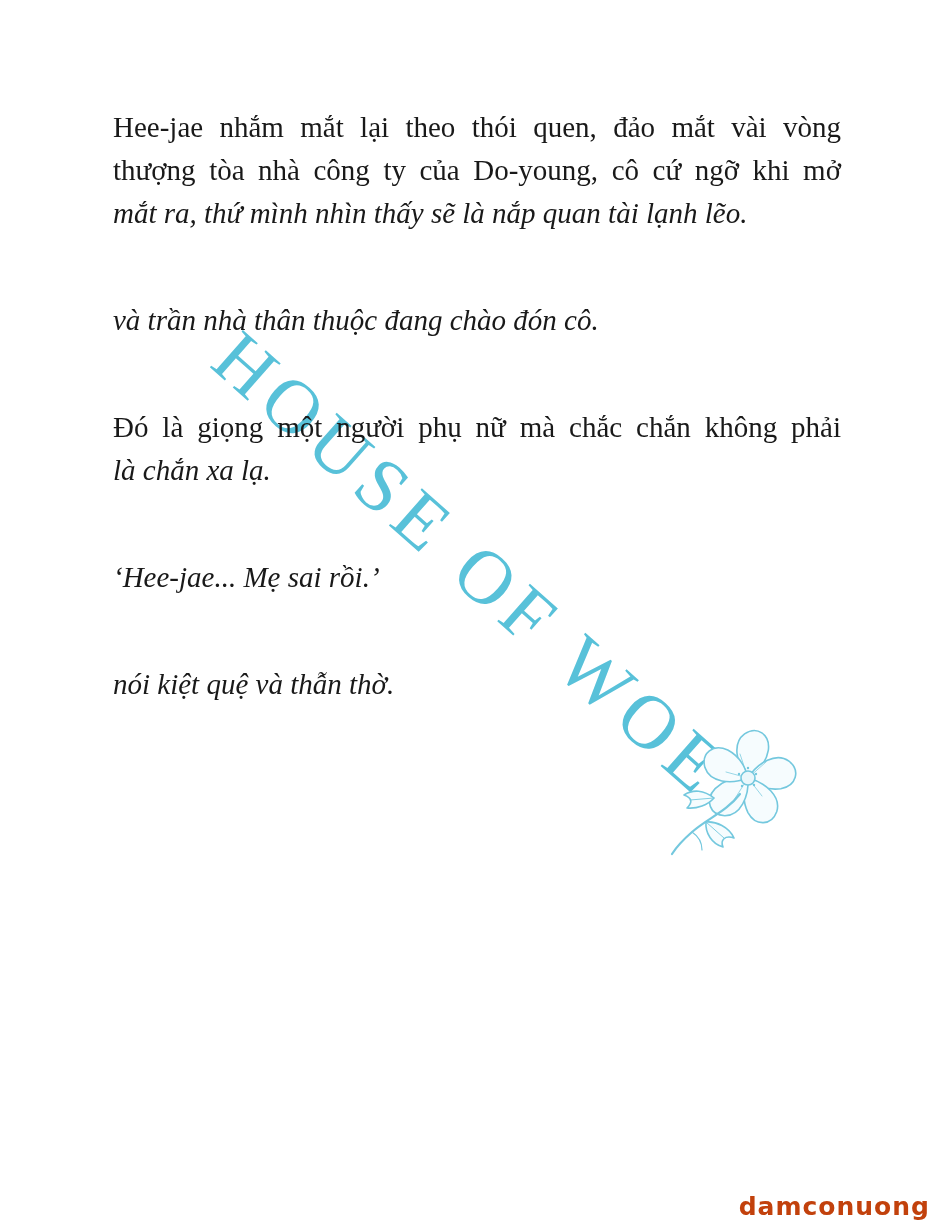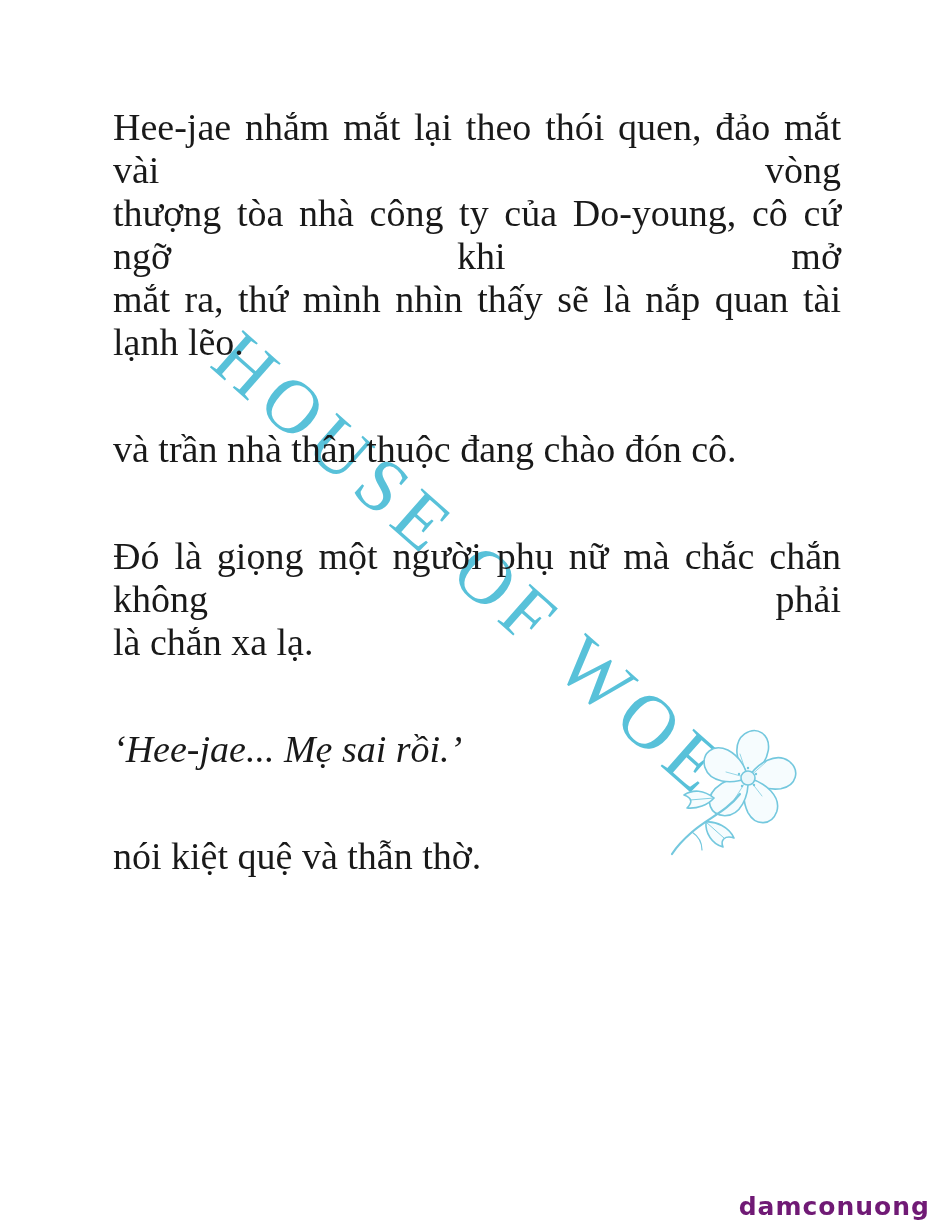--- a/index.html
+++ b/index.html
@@ -10,32 +10,32 @@
     overflow:hidden;
     font-family:"Liberation Serif","DejaVu Serif",serif;
   }
   
   .page-text{
     position:absolute;
     left:113px;top:106px;
     width:728px;
     z-index:2;
     color:#191919;
-    font-size:38px;
+    font-size:29px;
     line-height:43px;
   }
   .page-text p{margin:0 0 64px 0;}
   .page-text p:last-child{margin-bottom:0;}
   .page-text p.italic{font-style:italic;}
   .line{
     display:block;
     text-align:justify;
     text-align-last:justify;
   }
-  .line.last{text-align-last:auto;}
+  .line.last{text-align-last:auto;font-style:italic;}
   
   .wm{
     position:absolute;
     left:254px;top:314px;
     z-index:1;
     transform:rotate(41.5deg);
     transform-origin:0 0;
     font-family:"Liberation Serif","DejaVu Serif",serif;
     font-size:76px;
     letter-spacing:8px;
@@ -125,13 +125,13 @@
       <span class="line last">là chắn xa lạ.</span>
     </p>
     <p class="italic">
       <span class="line last">‘Hee-jae... Mẹ sai rồi.’</span>
     </p>
     <p>
       <span class="line last">nói kiệt quệ và thẫn thờ.</span>
     </p>
   </div>
 
-<div class="footer-mark" style="color: #701a75;">damconuong</div>
+<div class="footer-mark" style="color: #c2410c;">damconuong</div>
 
 </body></html>

